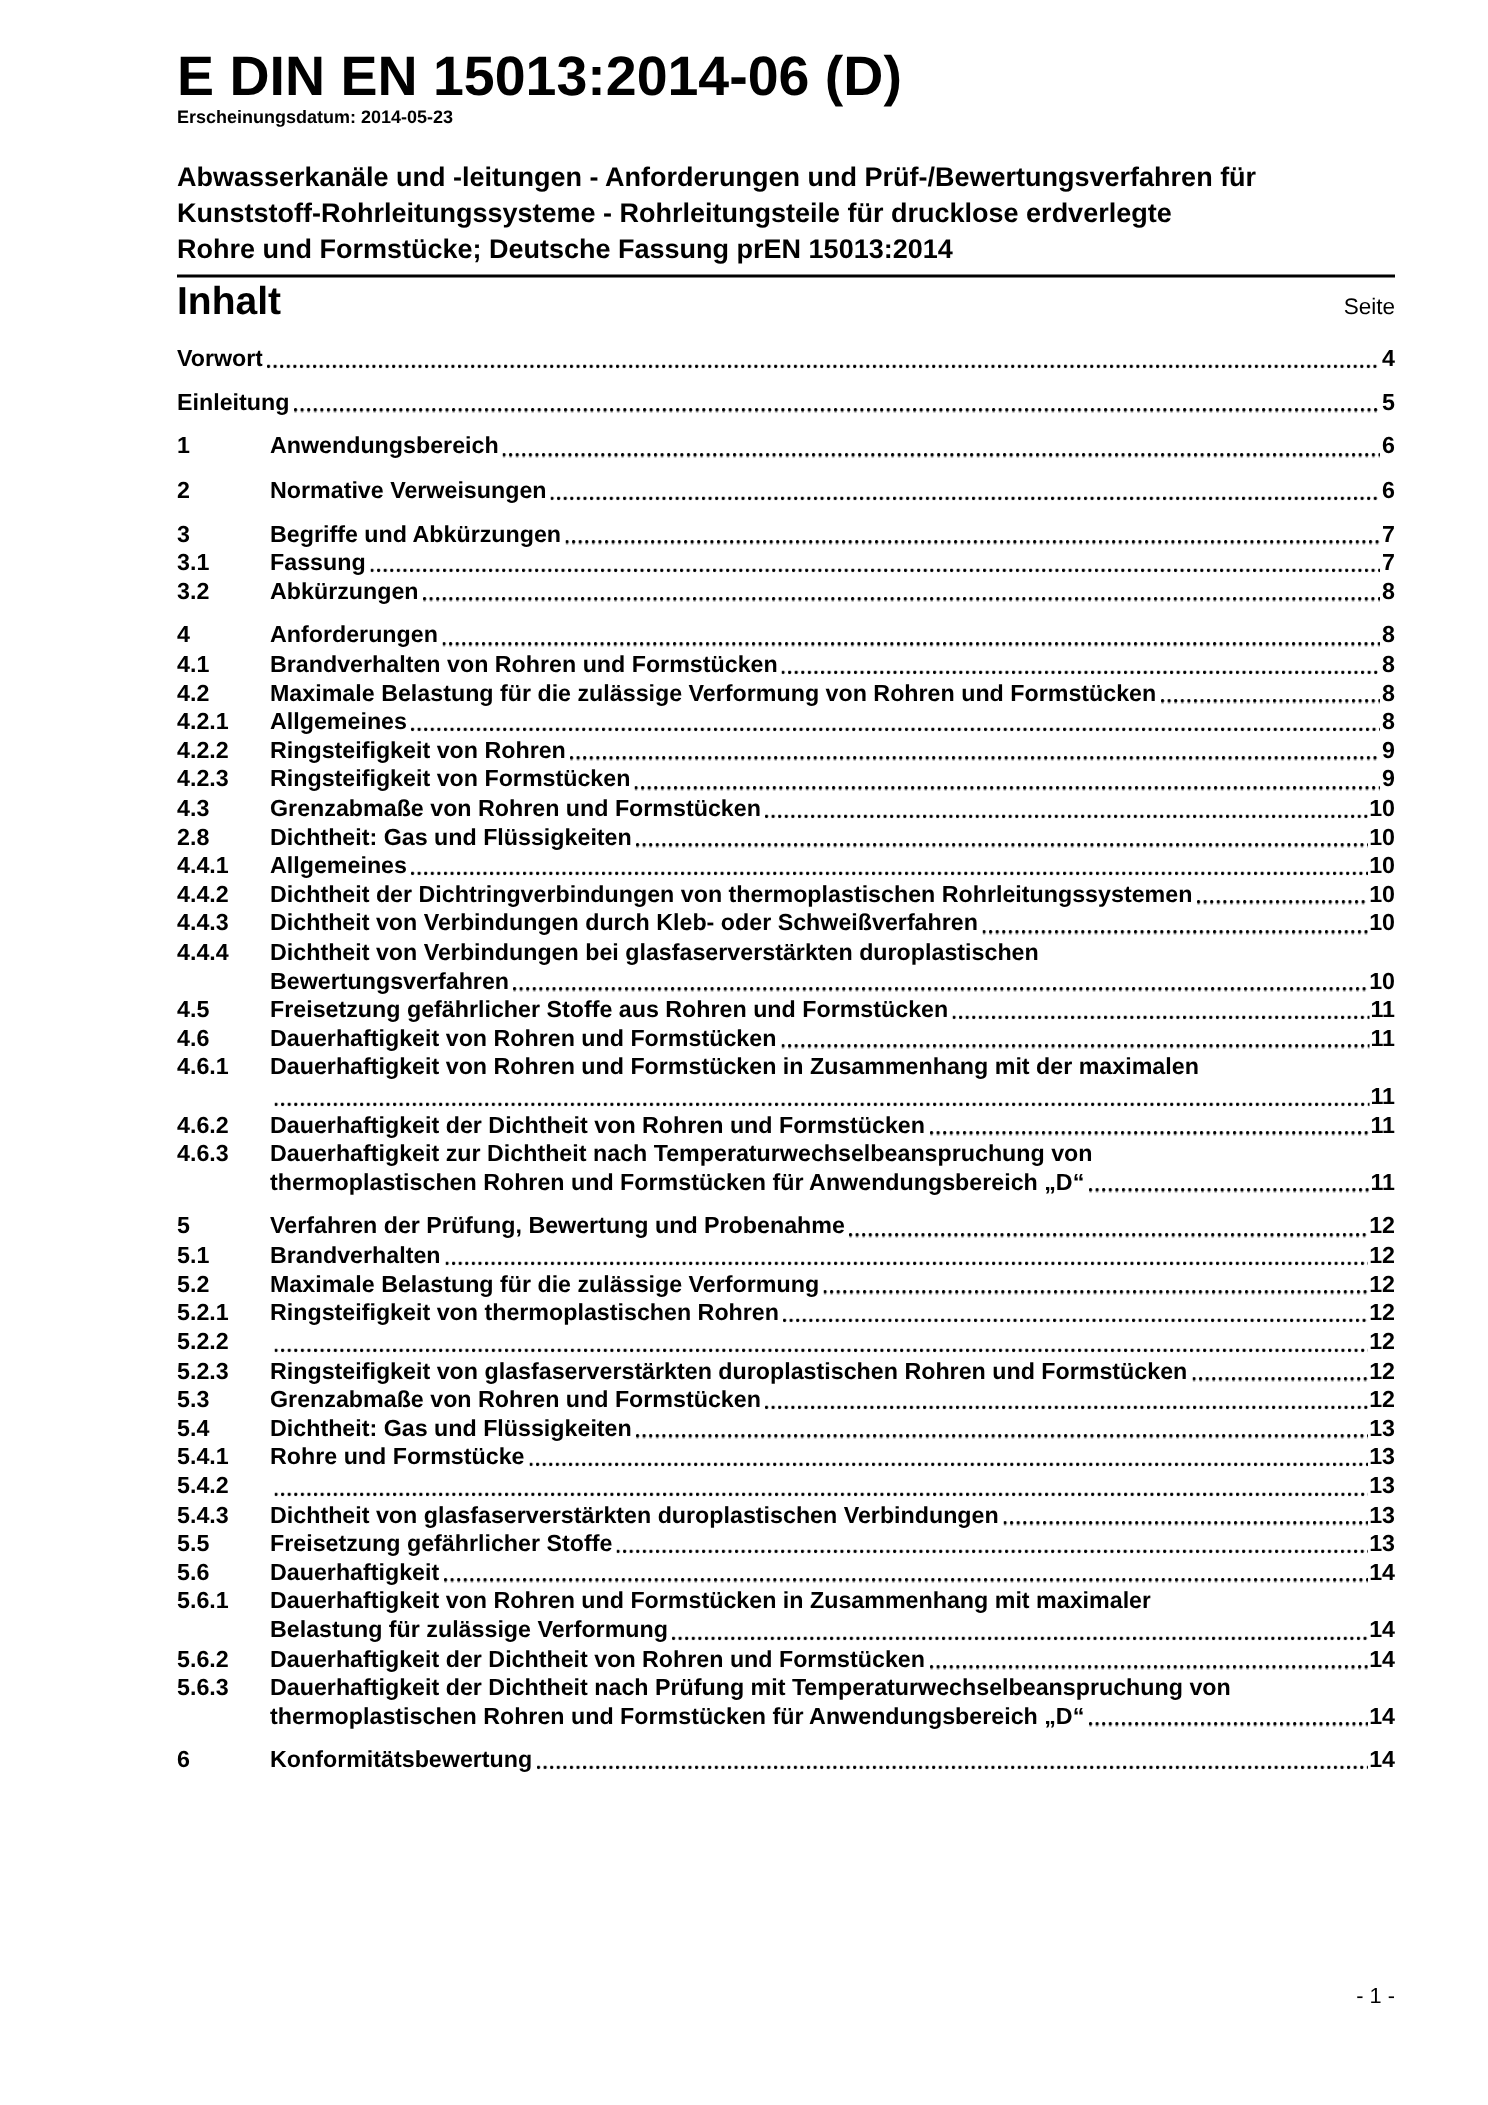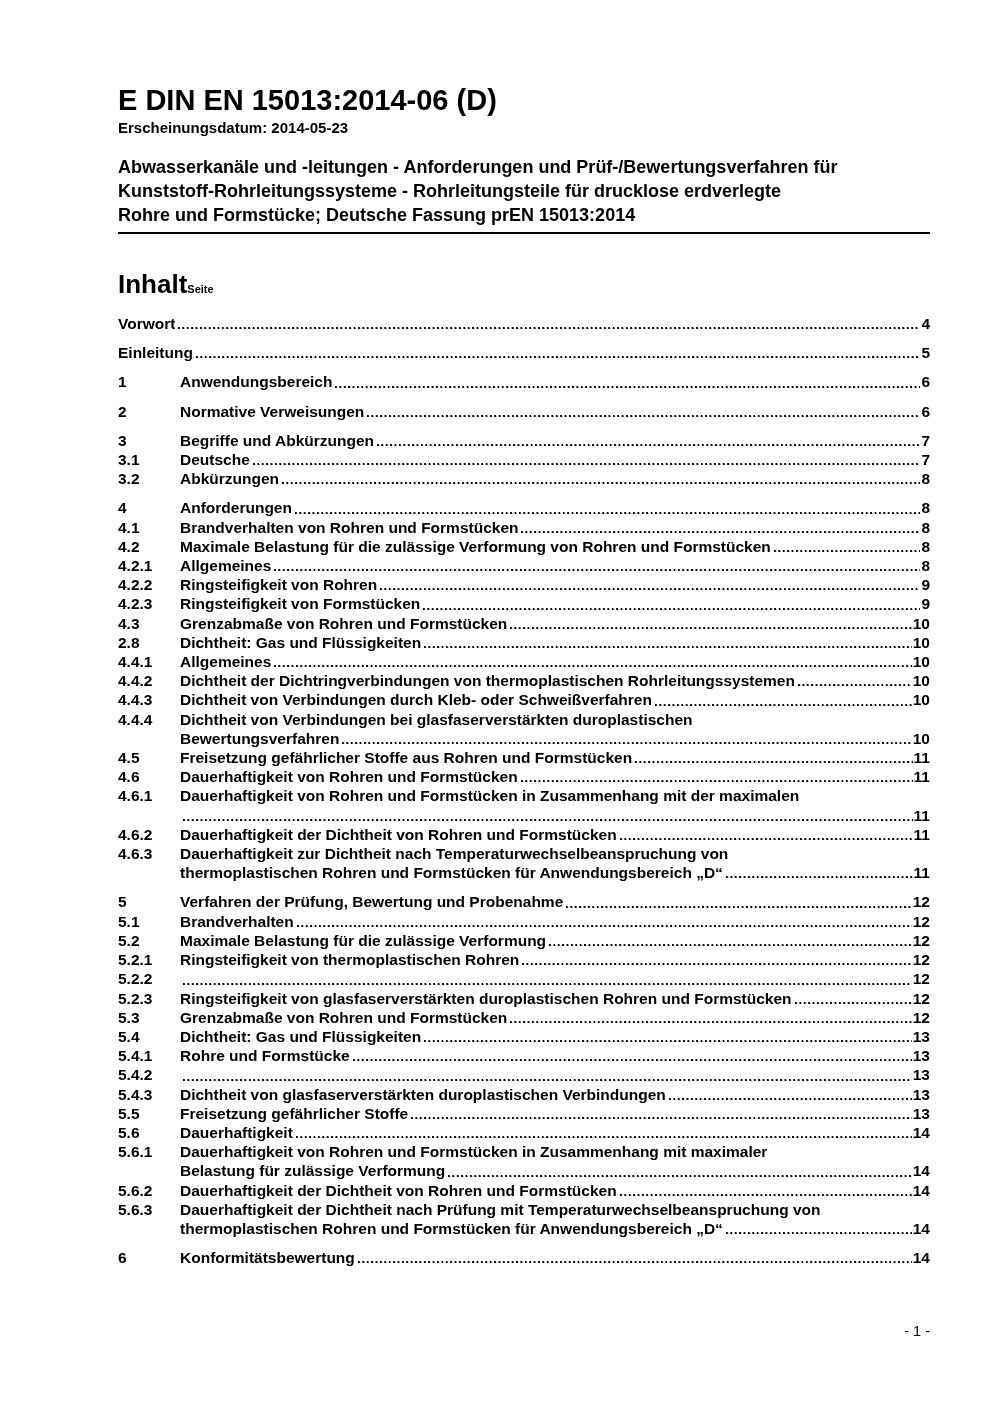--- a/index.html
+++ b/index.html
@@ -13,51 +13,51 @@
     font-family: "Liberation Sans", sans-serif;
     overflow: hidden;
   }
   .content {
     position: absolute;
     left: 118px;
     top: 0;
     width: 812px;
   }
   .doc-number {
-    margin-top: 84px;
-    font-size: 29px;
+    margin-top: 35px;
+    font-size: 37px;
     font-weight: bold;
     line-height: 32px;
     white-space: nowrap;
   }
   .pub-date {
     margin-top: 2px;
-    font-size: 15px;
+    font-size: 12px;
     font-weight: bold;
     line-height: 19px;
   }
   .doc-title {
     margin-top: 18px;
     font-size: 18px;
     font-weight: bold;
     line-height: 24px;
   }
   .doc-title .title-line { white-space: nowrap; }
   .rule {
     margin-top: 5px;
     border-top: 2px solid #000;
     width: 100%;
   }
   .toc-head {
     display: flex;
+    justify-content: space-between;
     align-items: baseline;
-    margin-top: 35px;
   }
   .toc-heading { font-size: 26px; font-weight: bold; line-height: 30px; }
-  .page-col-label { font-size: 11px; font-weight: bold; }
+  .page-col-label { font-size: 15px; font-weight: normal; }
   .toc {
     margin-top: 15px;
     font-size: 15.5px;
     font-weight: bold;
     line-height: 19.2px;
   }
   .entry { display: flex; }
   .entry.group { margin-top: 10px; }
   .num { flex: 0 0 62px; width: 62px; }
   .body { flex: 1 1 auto; min-width: 0; }
@@ -147,21 +147,21 @@
               <span class="t">Begriffe und Abkürzungen</span>
               <span class="dots"></span>
               <span class="pg">7</span>
             </span>
           </span>
         </div>
         <div class="entry">
           <span class="num">3.1</span>
           <span class="body">
             <span class="line">
-              <span class="t">Deutsche</span>
+              <span class="t">Fassung</span>
               <span class="dots"></span>
               <span class="pg">7</span>
             </span>
           </span>
         </div>
         <div class="entry">
           <span class="num">3.2</span>
           <span class="body">
             <span class="line">
               <span class="t">Abkürzungen</span>

